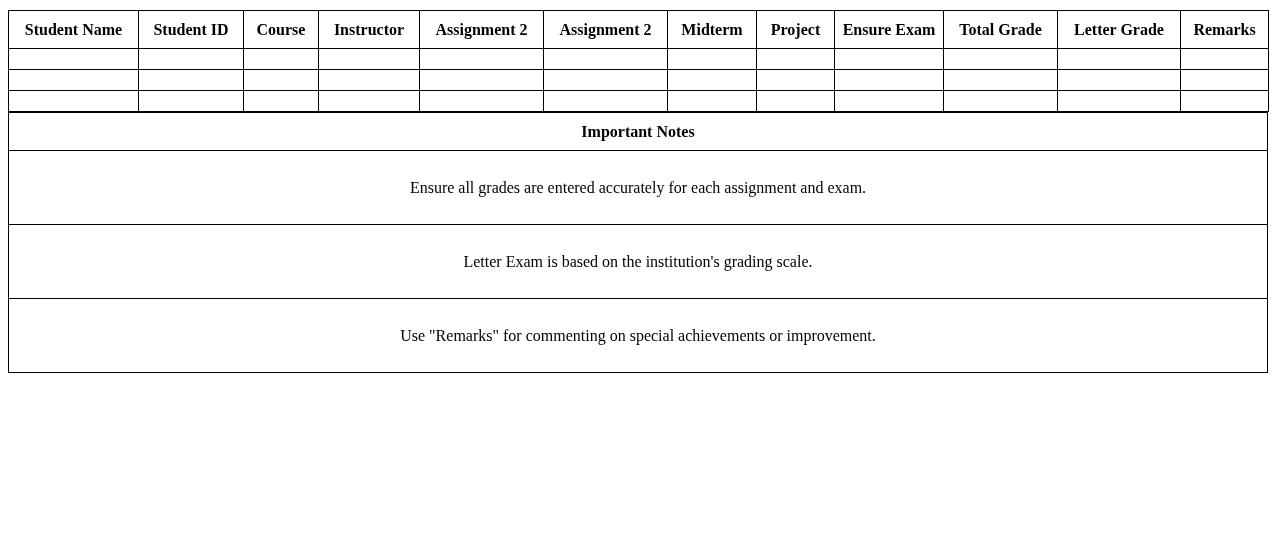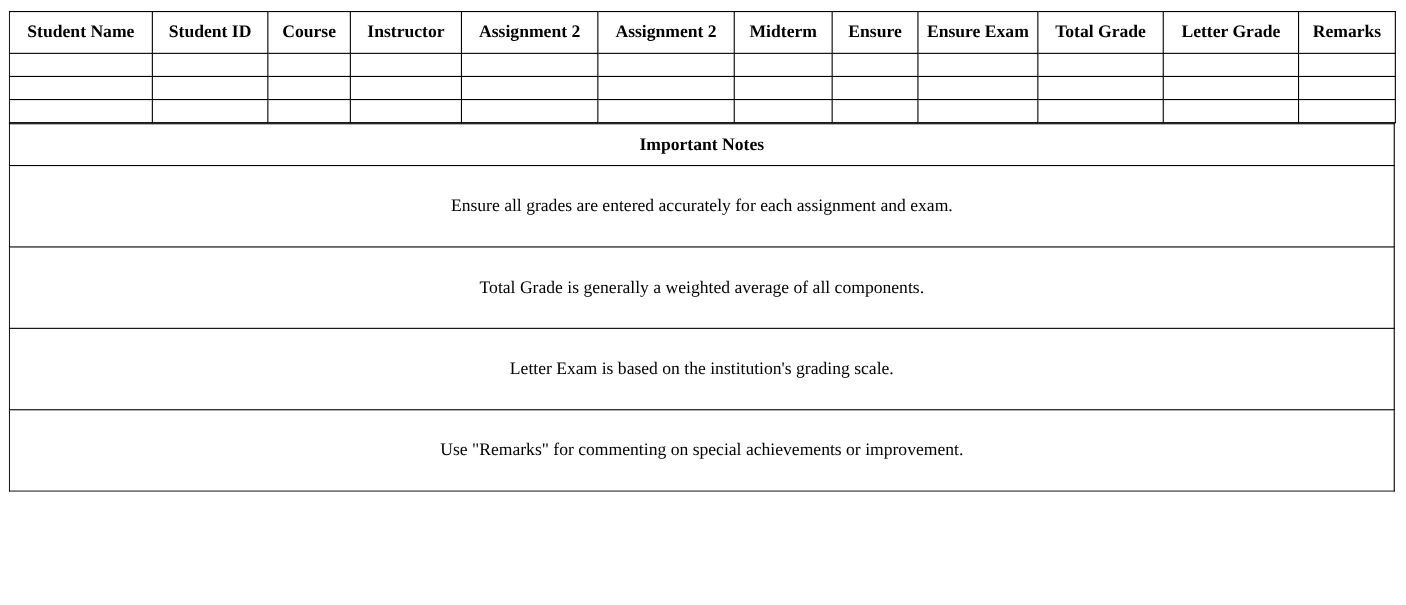--- a/index.html
+++ b/index.html
@@ -85,21 +85,21 @@
   </colgroup>
   <thead>
     <tr>
       <th>Student Name</th>
       <th>Student ID</th>
       <th>Course</th>
       <th>Instructor</th>
       <th>Assignment 2</th>
       <th>Assignment 2</th>
       <th>Midterm</th>
-      <th>Ensure</th>
+      <th>Project</th>
       <th>Ensure Exam</th>
       <th>Total Grade</th>
       <th>Letter Grade</th>
       <th>Remarks</th>
     </tr>
   </thead>
   <tbody>
     <tr>
       <td></td>
       <td></td>
@@ -149,22 +149,19 @@
   <thead>
     <tr>
       <th>Important Notes</th>
     </tr>
   </thead>
   <tbody>
     <tr>
       <td>Ensure all grades are entered accurately for each assignment and exam.</td>
     </tr>
     <tr>
-      <td>Total Grade is generally a weighted average of all components.</td>
-    </tr>
-    <tr>
       <td>Letter Exam is based on the institution's grading scale.</td>
     </tr>
     <tr>
       <td>Use "Remarks" for commenting on special achievements or improvement.</td>
     </tr>
   </tbody>
 </table>
 
 </body></html>

